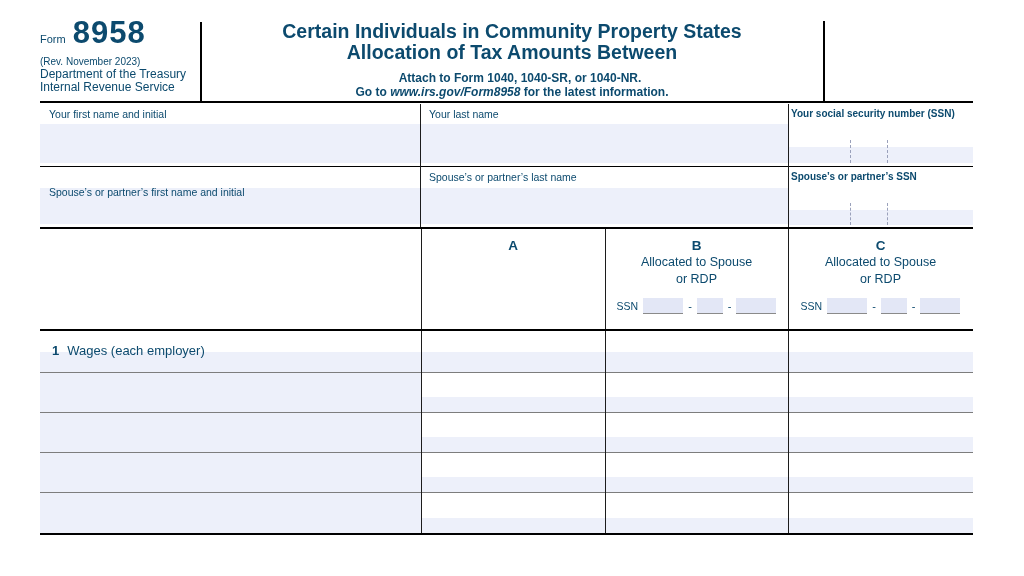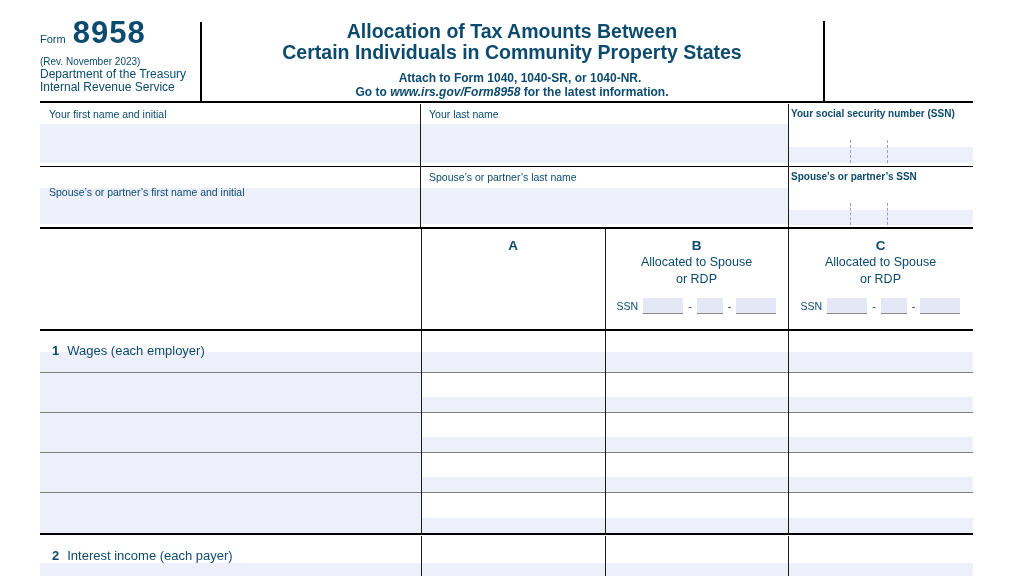--- a/index.html
+++ b/index.html
@@ -85,22 +85,22 @@
     <div class="hdr-form">
       <div class="formline">
         <span class="form-word">Form</span><span class="form-number">8958</span>
       </div>
       <div class="rev">(Rev. November 2023)</div>
       <div class="dept">Department of the Treasury</div>
       <div class="dept">Internal Revenue Service</div>
     </div>
     <div class="hv1"></div>
     <div class="hdr-title">
+      <div class="t1">Certain Individuals in Community Property States</div>
       <div class="t1">Allocation of Tax Amounts Between</div>
-      <div class="t1">Certain Individuals in Community Property States</div>
       <div class="attach">Attach to Form 1040, 1040-SR, or 1040-NR.</div>
       <div class="goto">
         <span>Go to </span><span class="url">www.irs.gov/Form8958</span><span> for the latest information.</span>
       </div>
     </div>
     <div class="hv2"></div>
   </div>
 
   <div class="names">
     <div class="fill nf-yf"></div>
@@ -193,26 +193,14 @@
 
     <div class="vline cv1"></div>
     <div class="vline cv2"></div>
     <div class="vline cv3"></div>
 
     <div class="rowlabel">
       <span class="rownum">1</span><span>Wages (each employer)</span>
     </div>
   </div>
 
-  <div class="body2">
-    <div class="fill f0 srow2"></div>
-    <div class="fill fA srow2"></div>
-    <div class="fill fB srow2"></div>
-    <div class="fill fC srow2"></div>
-    <div class="vline cv1"></div>
-    <div class="vline cv2"></div>
-    <div class="vline cv3"></div>
-    <div class="rowlabel">
-      <span class="rownum">2</span><span>Interest income (each payer)</span>
-    </div>
-  </div>
 
 </div>
 
 </body></html>

